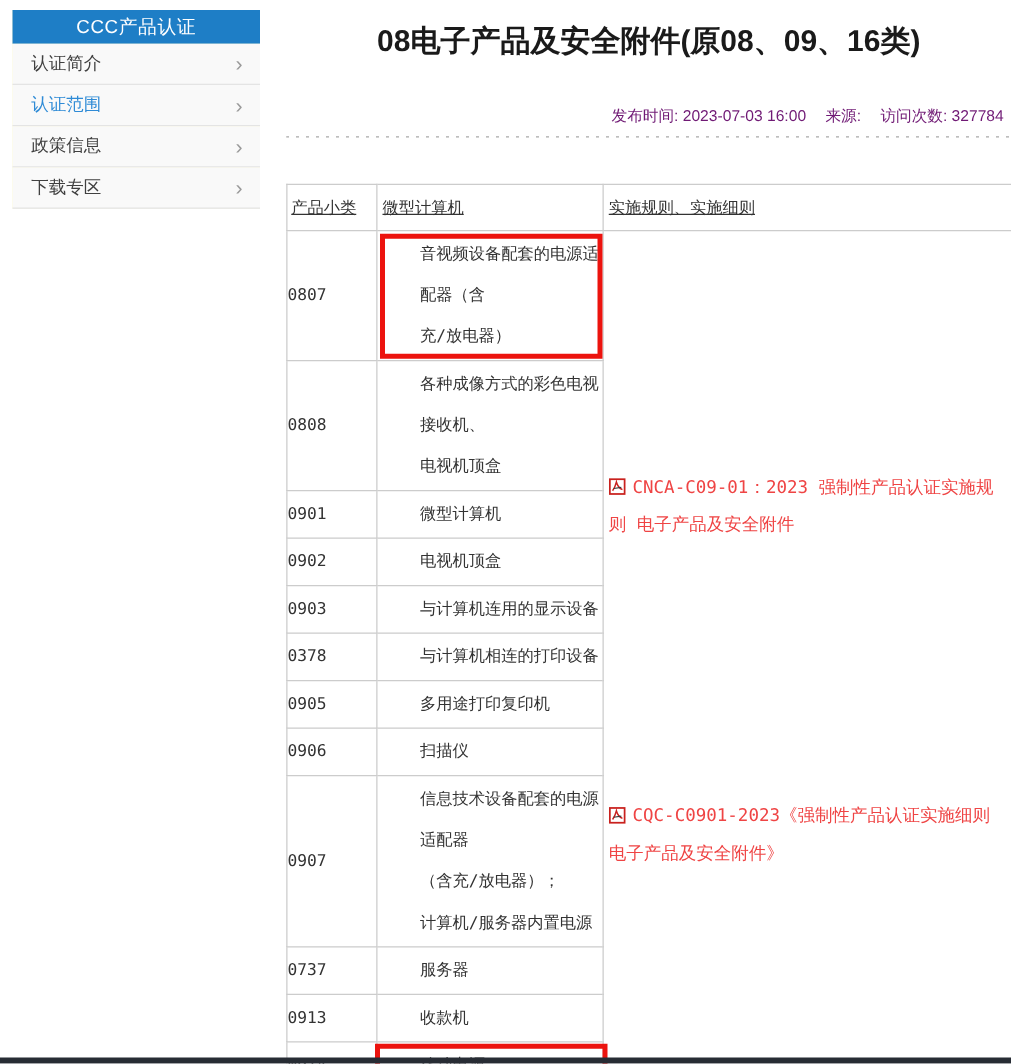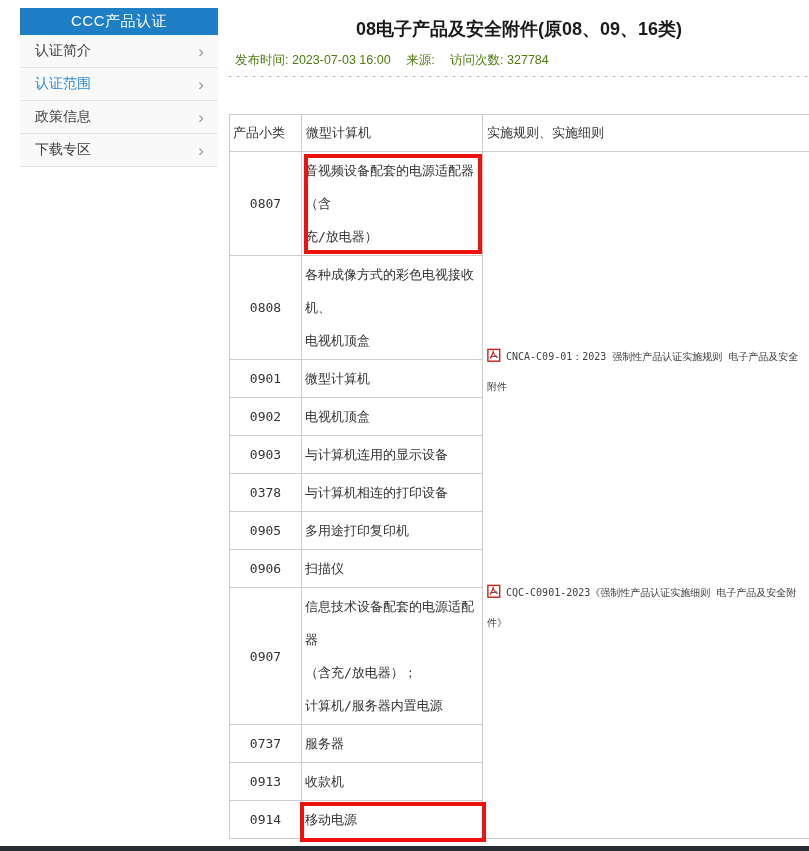--- a/index.html
+++ b/index.html
@@ -1,65 +1,65 @@
 <!DOCTYPE html>
 <html><head>
 <meta charset="utf-8">
 <style>
   * { margin: 0; padding: 0; box-sizing: border-box; }
   html, body { width: 809px; height: 851px; overflow: hidden; background: #fff;
     font-family: "Liberation Sans", sans-serif; }
   .page { position: relative; width: 809px; height: 851px; background: #fff; overflow: hidden; }
 
   
-  .sidebar { position: absolute; left: 20px; top: 8px; width: 198px; background: #fef9c3; }
+  .sidebar { position: absolute; left: 10px; top: 8px; width: 198px; background: #fef9c3; }
   .sidebar-header { height: 27px; background: #1e7ec6; color: #fff; font-size: 15px;
     display: flex; align-items: center; justify-content: center; letter-spacing: 0.5px; }
   .sb-item { height: 33px; display: flex; align-items: center; justify-content: space-between;
     padding: 0 14px 0 15px; border-bottom: 1px solid #e4e4e4; background: #f9f9f9; cursor: pointer; }
   .sb-label { font-size: 14px; color: #404040; }
   .sb-item.active .sb-label { color: #2f8bd6; font-weight: normal; }
   .sb-chevron { font-size: 17px; color: #9a9a9a; line-height: 1; }
 
   
   .content { position: absolute; left: 229px; top: 0; width: 580px; }
-  .page-title { margin-top: 17px; font-size: 18px; font-weight: 600; color: #1a1a1a;
+  .page-title { margin-top: 17px; font-size: 24px; font-weight: 600; color: #1a1a1a;
     text-align: center; }
-  .meta { margin-top: 11px; text-align: left; font-size: 12.5px; color: #4d7c0f; }
+  .meta { margin-top: 36px; text-align: right; font-size: 12.5px; color: #701a75; }
   .meta span { margin: 0 6px; }
   .dotted-sep { margin-top: 7px; height: 2px; width: 100%;
     background: repeating-linear-gradient(90deg, #a8a8a8 0 2px, transparent 2px 8px);
     background-size: 100% 1px; background-repeat: no-repeat; background-position: 0 0; }
 
   
   table.products { margin-top: 36px; border-collapse: collapse; width: 580px; table-layout: fixed;
     font-size: 13px; color: #333;
     font-family: "DejaVu Sans Mono", "Liberation Sans", monospace; }
   table.products th, table.products td { border: 1px solid #cccccc; vertical-align: middle;
     font-weight: normal; }
   col.c1 { width: 72px; } col.c2 { width: 181px; } col.c3 { width: 327px; }
-  tr.head { height: 37px; }
+  tr.head { height: 37px; text-decoration: underline; }
   th { text-align: left; padding-left: 4px; }
   th.code-h { padding-left: 3px; }
   tr.r1 { height: 37px; } tr.r2 { height: 68px; } tr.r3 { height: 104px; }
-  td.code { text-align: center; }
+  td.code { }
   td.name { position: relative; padding: 2px 3px; }
-  .name-text { white-space: pre-line; line-height: 33px; display: block; }
+  .name-text { white-space: pre-line; line-height: 33px; display: block; margin-left: 31px; }
 
   
   .hl-box { position: absolute; border: 4px solid #ec130e; pointer-events: none;
     top: 2px; bottom: 1px; left: 2px; right: 0px; }
   tr[data-row="11"] .hl-box { top: 1px; right: -4px; bottom: -4px; left: -2px; }
 
   
   td.docs { position: relative; vertical-align: top; }
-  .doc-link { position: absolute; left: 4px; right: 3px; font-size: 10px; line-height: 30px;
-    color: #404040; text-decoration: none; display: block; }
+  .doc-link { position: absolute; left: 4px; right: 3px; font-size: 14px; line-height: 30px;
+    color: #ef4444; text-decoration: none; display: block; }
   .doc-link-0 { top: 190px; }
-  .doc-link-1 { top: 426px; }
+  .doc-link-1 { top: 453px; }
   .pdf-icon { display: inline-block; vertical-align: -3px; margin-right: 5px; }
 
   
   .footer-bar { position: absolute; left: 0; bottom: 0; width: 809px; height: 5px; background: #272c34; }
 </style>
 </head>
 <body>
 
 <div class="page">
 

